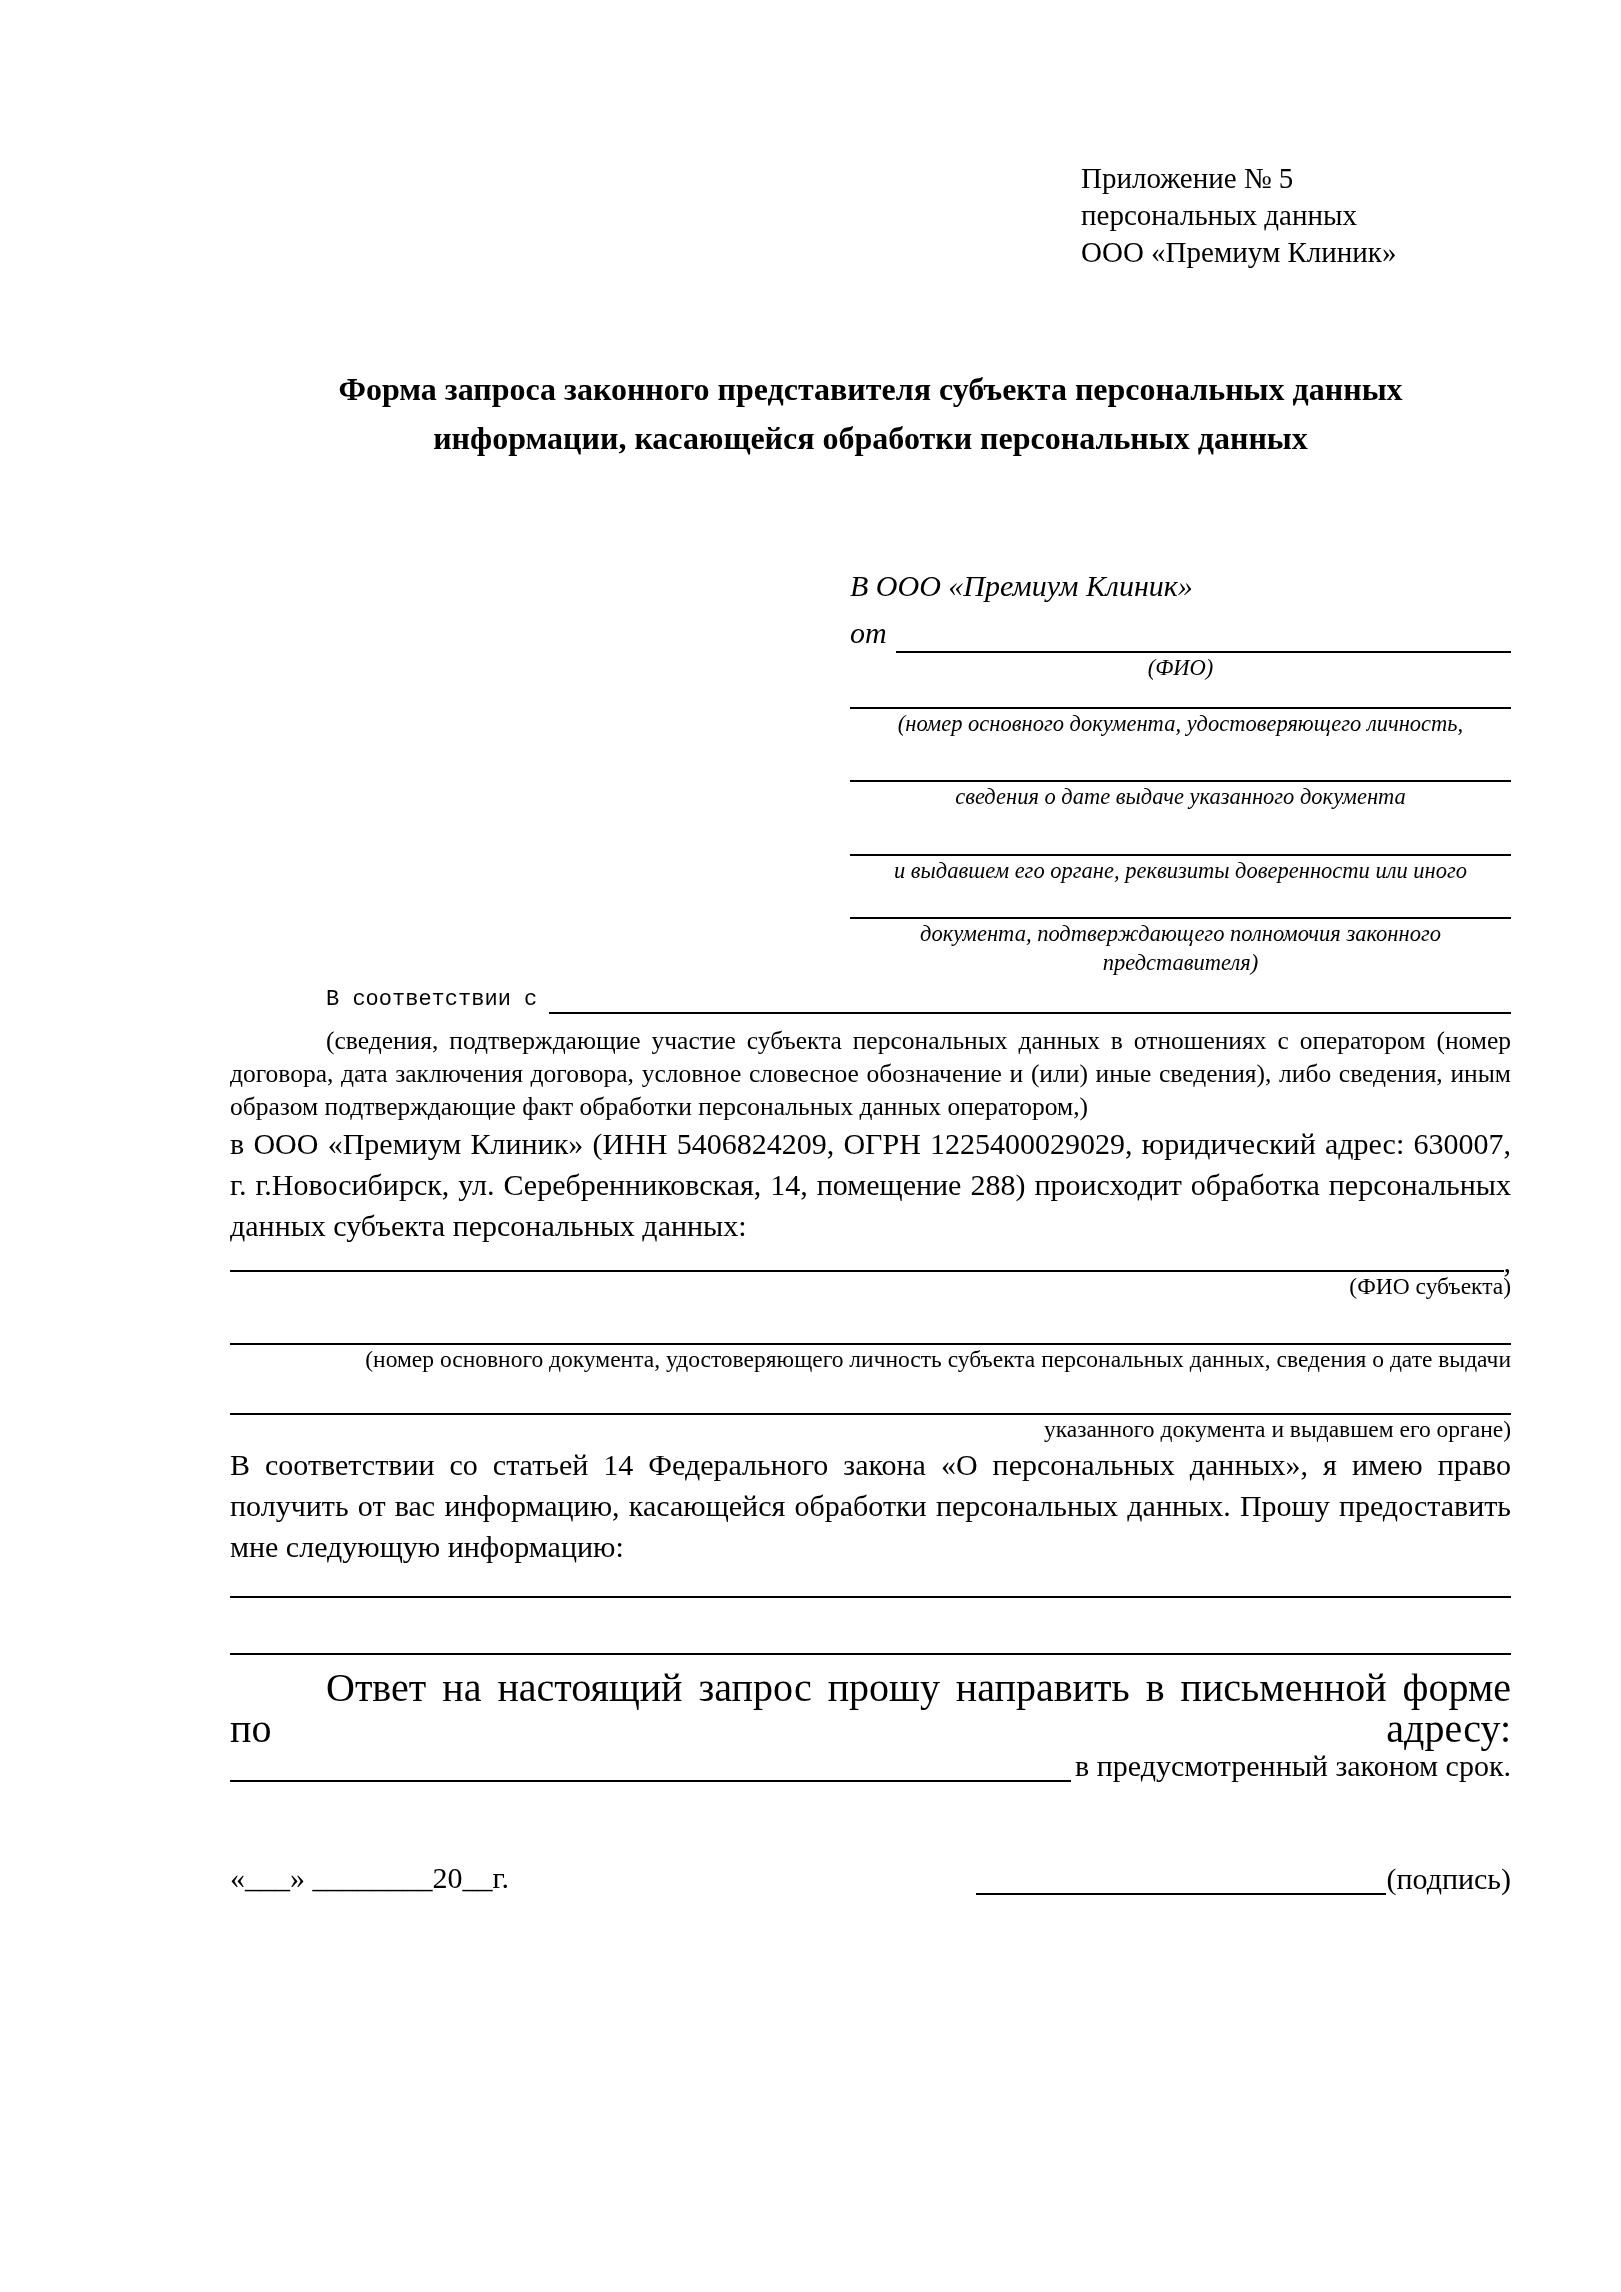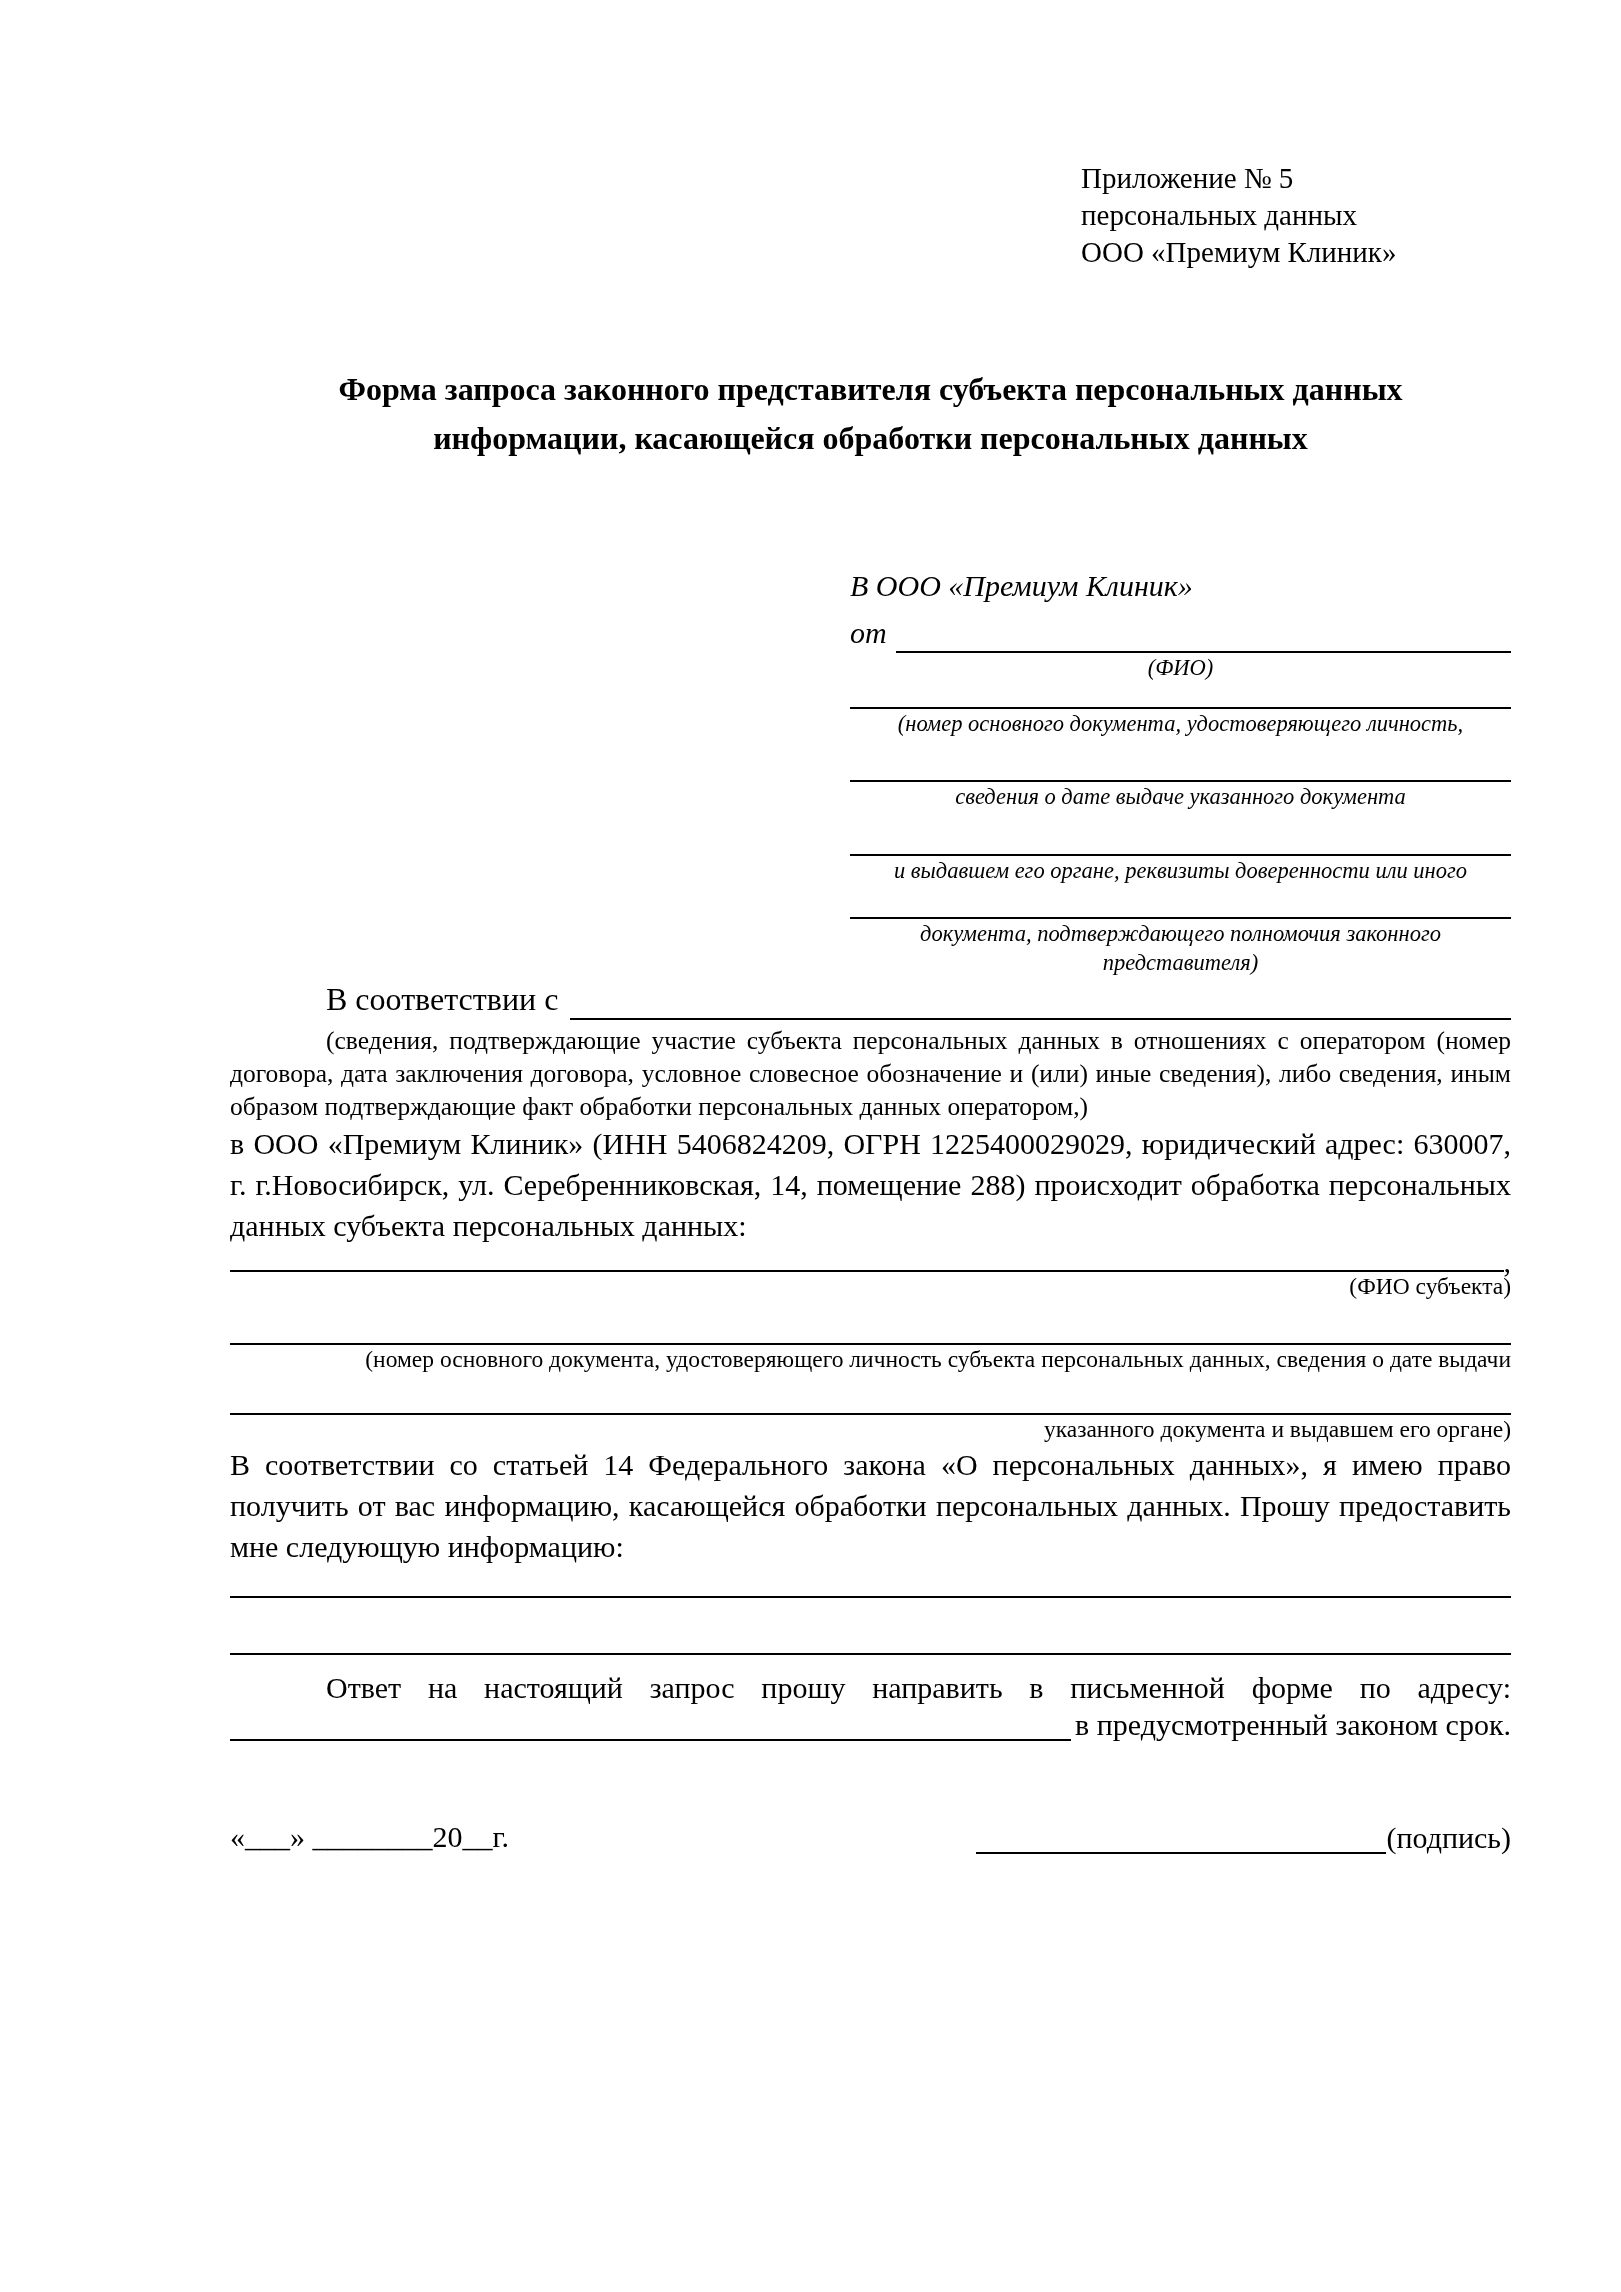--- a/index.html
+++ b/index.html
@@ -72,24 +72,24 @@
 
   
   .zapros {
     margin-top: 39px;
     text-align: center;
     font-size: 30px;
     line-height: 41px;
   }
   .opening-row {
     display: flex;
-    align-items: flex-end;
-    font-size: 32px;
+    font-size: 22px;
     line-height: 41px;
     margin-top: 2px;
+    font-family: Liberation Mono, monospace;
   }
   .opening-row .lbl {
     margin-left: 96px;
     white-space: nowrap;
     padding-right: 11.8px;
   }
   .note {
     font-size: 25.5px;
     line-height: 33px;
     text-align: justify;
@@ -116,21 +116,21 @@
   }
   .doc-line {
     border-bottom: 2.9px solid #000;
     height: 0;
   }
   .dl1 { margin-top: 42px; }
   .dl2 { margin-top: 39px; }
   .hr1 { margin-top: 29px; }
   .hr2 { margin-top: 55px; }
   .reply {
-    font-size: 30px;
+    font-size: 40px;
     line-height: 41px;
     text-align: justify;
     text-align-last: justify;
     text-indent: 96px;
     margin-top: 11.8px;
   }
   .reply-tail-row {
     display: flex;
     align-items: flex-end;
     font-size: 30px;

